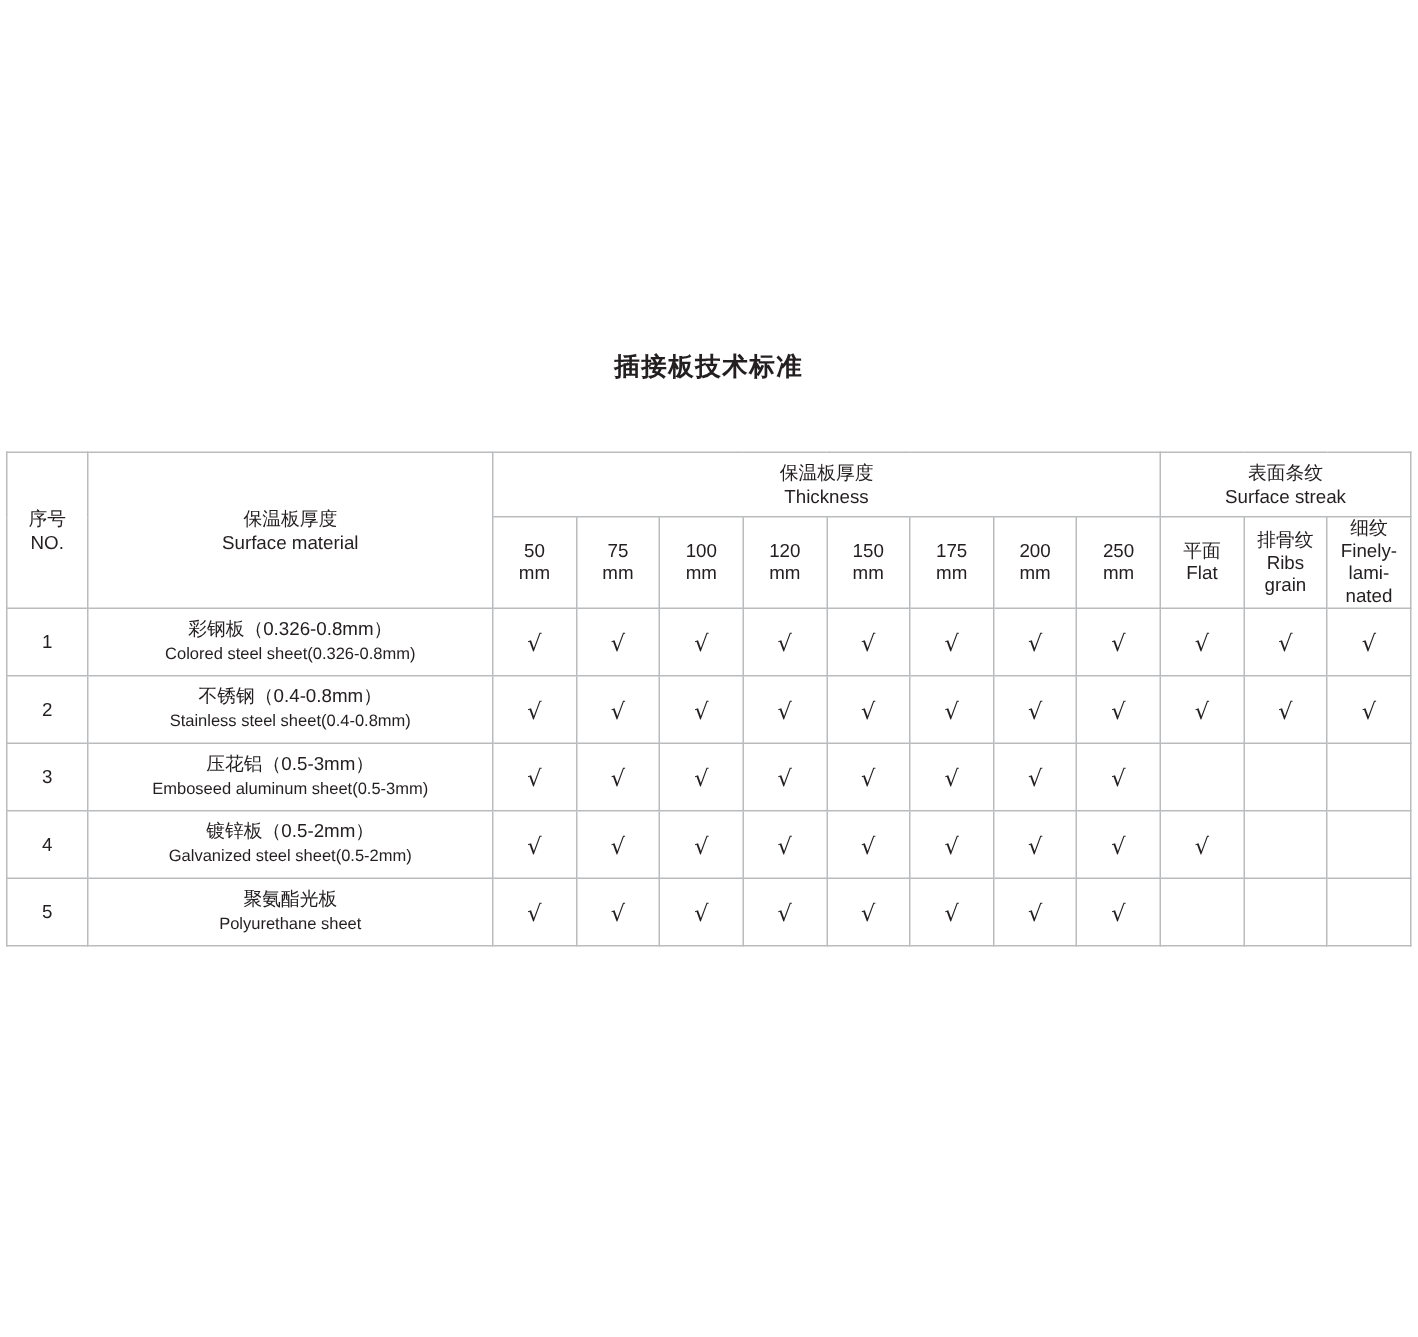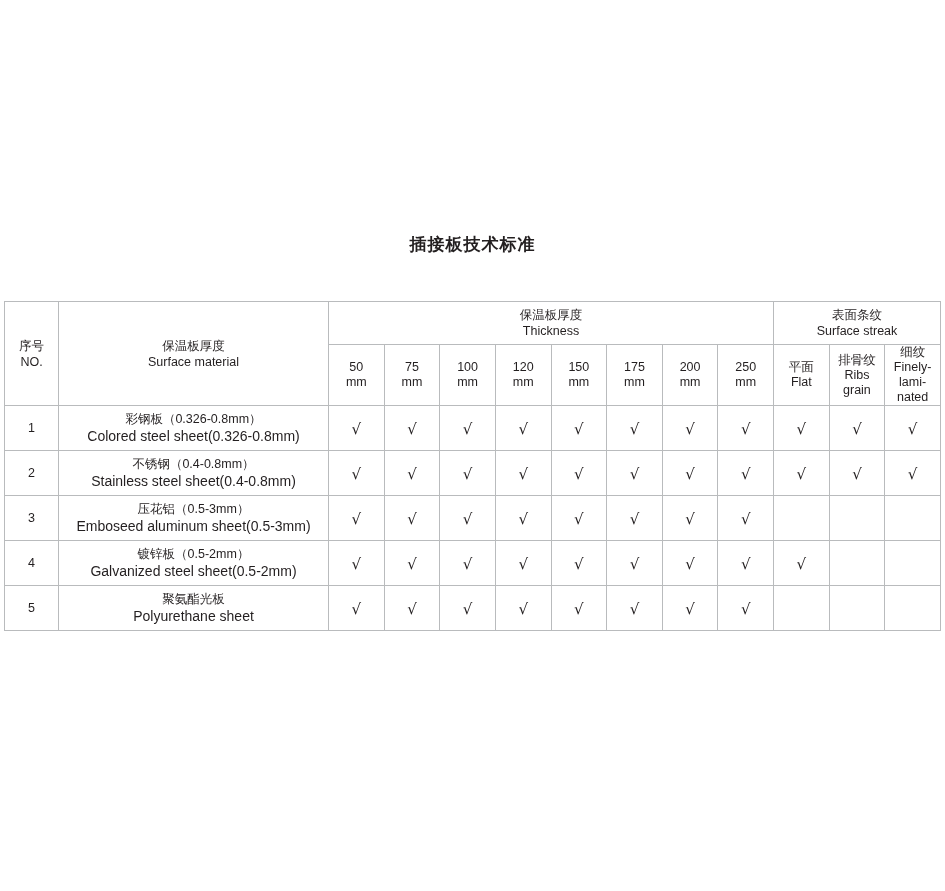--- a/index.html
+++ b/index.html
@@ -95,21 +95,21 @@
     text-align: left;
     padding: 5px 6px 5px 8px;
     line-height: 17px;
   }
   td.mat-cell .cn {
     display: block;
     font-size: 12.5px;
   }
   td.mat-cell .en {
     display: block;
-    font-size: 14px;
+    font-size: 11px;
   }
   tbody tr {
     height: 45px;
   }
   .mark {
     font-size: 15px;
     line-height: 15px;
     display: inline-block;
     transform: translateY(1px);
     font-family: "DejaVu Sans", sans-serif;

